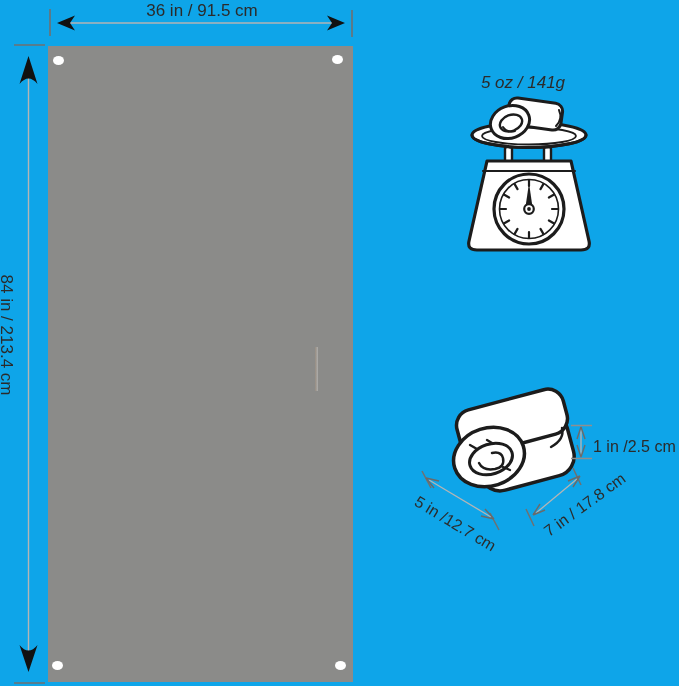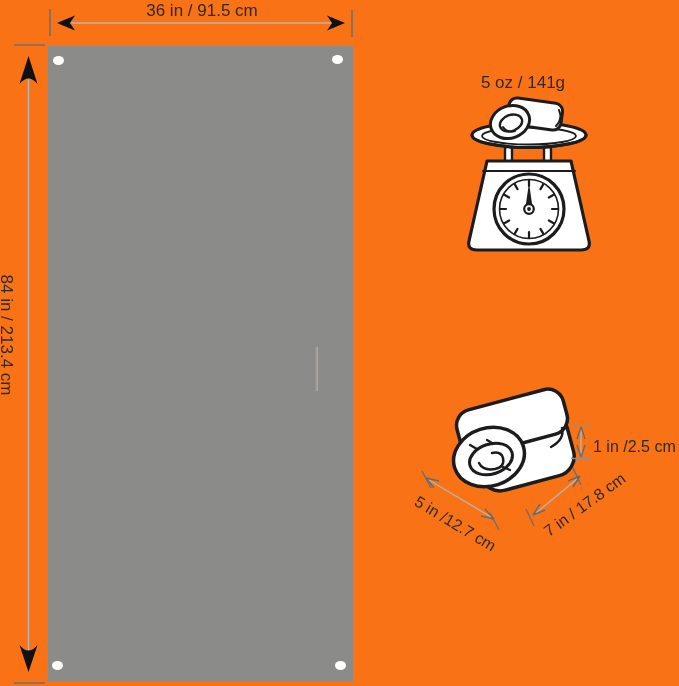--- a/index.html
+++ b/index.html
@@ -1,17 +1,17 @@
 <!DOCTYPE html>
 <html><head>
 <meta charset="utf-8">
 <style>
   html,body{margin:0;padding:0;background:#fff;}
   .canvas{
-    position:relative;width:679px;height:686px;background:#f97316;
+    position:relative;width:679px;height:686px;background:#0ea5e9;
     font-family:"Liberation Sans",sans-serif;color:#2b2b2b;overflow:hidden;
   }
   .tarp{
     position:absolute;left:48px;top:46px;width:305px;height:636px;
     background:#8b8b89;
   }
   .grommet{
     position:absolute;width:11px;height:9px;border-radius:50%;
     background:#ffffff;
   }
@@ -19,21 +19,21 @@
     position:absolute;left:267px;top:301px;width:3px;height:44px;
     background:linear-gradient(to right, rgba(165,140,115,0.40), rgba(255,255,255,0.30));
   }
   .art{position:absolute;left:0;top:0;}
   .label{position:absolute;white-space:nowrap;}
   .lbl-width{left:97px;top:1px;width:210px;text-align:center;font-size:17px;}
   .lbl-height{
     left:-59px;top:326px;width:132px;height:18px;text-align:center;font-size:17px;
     transform:rotate(90deg);
   }
-  .lbl-weight{left:443px;top:73px;width:160px;text-align:center;font-size:17px;}
+  .lbl-weight{left:443px;top:73px;width:160px;text-align:center;font-size:17px;font-style:italic;}
   .lbl-packed-title{left:420px;top:350px;width:180px;text-align:center;font-size:22px;}
   .lbl-thickness{left:593px;top:438px;width:100px;font-size:16px;}
   .lbl-packwidth{left:403px;top:515px;width:104px;text-align:center;font-size:16px;transform:rotate(31deg);}
   .lbl-packlength{left:530px;top:496px;width:110px;text-align:center;font-size:16px;transform:rotate(-36deg);}
 </style>
 </head>
 <body>
 
 <div class="canvas">
 

